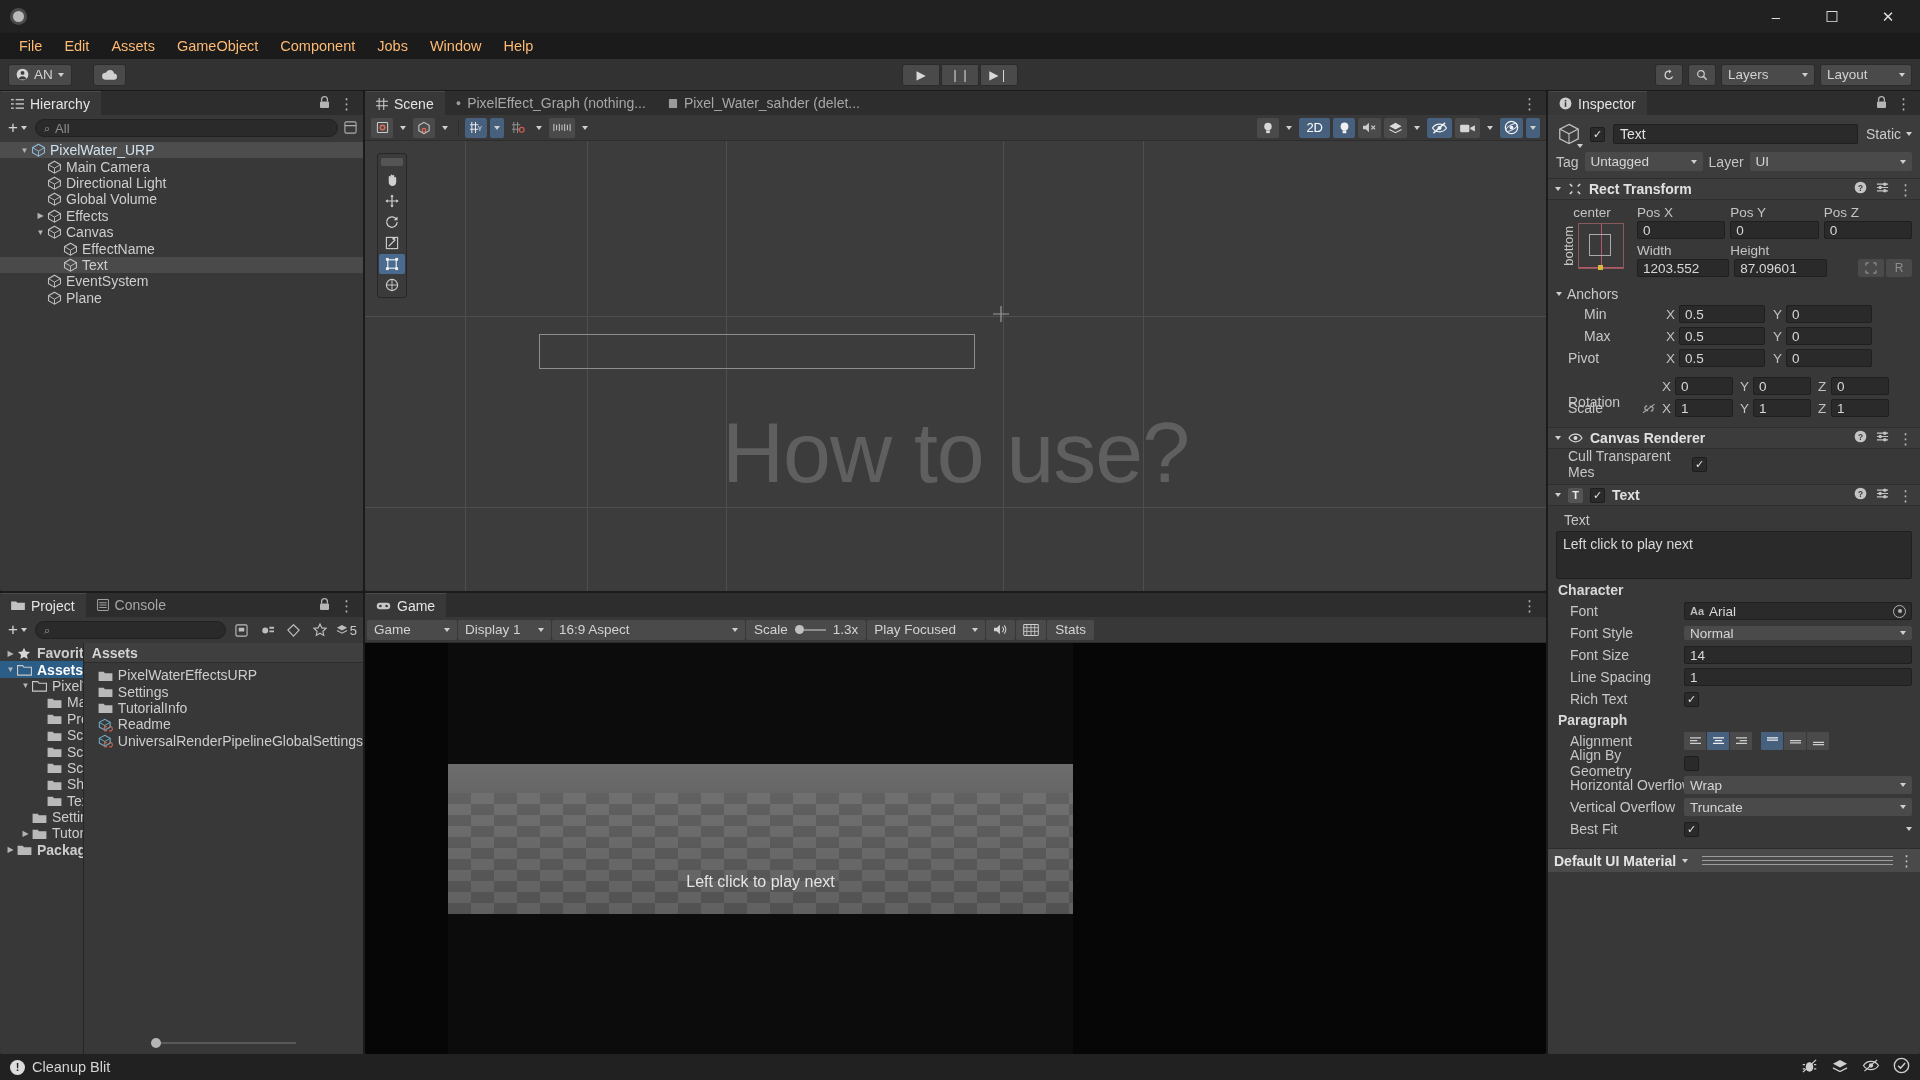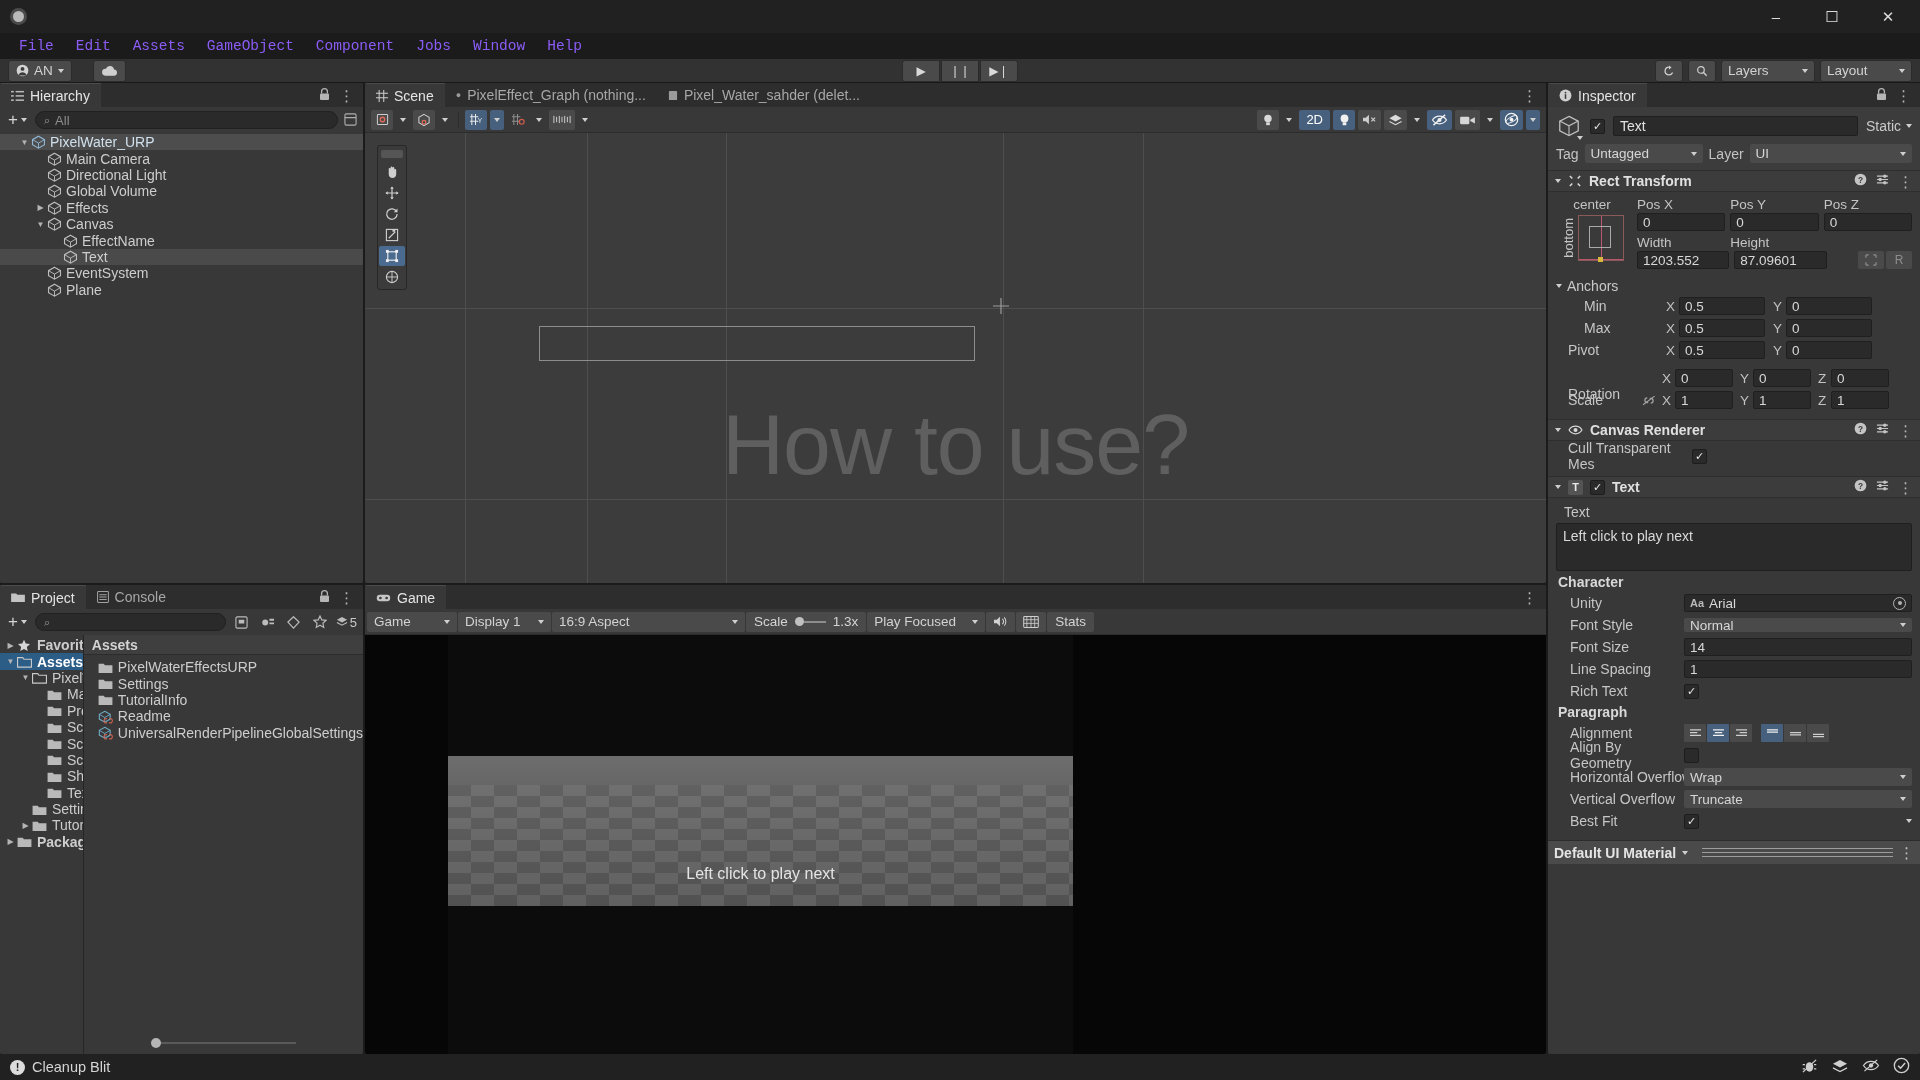--- a/index.html
+++ b/index.html
@@ -11,24 +11,24 @@
   
   .titlebar { height:33px; background:#212121; display:flex; align-items:center; padding:0 4px 0 10px; flex:none; }
   .title-icon { width:17px; height:17px; border-radius:50%; background:#4a4a4a; position:relative; margin-right:10px; flex:none;}
   .title-icon:before{content:"";position:absolute;inset:3px;border-radius:50%;background:#b9b9b9;}
   .title-text { font-size:15px; color:#d8d8d8; white-space:nowrap; }
   .win-btns { margin-left:auto; display:flex; height:33px; }
   .win-btn { width:56px; height:33px; display:flex; align-items:center; justify-content:center; color:#ddd; font-size:15px; }
 
   
   .menubar { height:26px; background:#1b1b1b; display:flex; align-items:center; padding-left:8px; flex:none; }
-  .menu-item { padding:3px 11px; font-size:14.5px; color:#8b5cf6; border-radius:2px;font-family:Liberation Mono, monospace; }
+  .menu-item { padding:3px 11px; font-size:14.5px; color:#fdba74; border-radius:2px; }
 
   
-  .toolbar { height:24px; background:#323232; display:flex; align-items:center; padding:0 8px; flex:none; gap:21px; border-bottom:1px solid #191919;}
+  .toolbar { height:32px; background:#323232; display:flex; align-items:center; padding:0 8px; flex:none; gap:21px; border-bottom:1px solid #191919;}
   .tb-btn { height:22px; background:#4a4a4a; border:1px solid #2b2b2b; border-radius:3px; display:flex; align-items:center; gap:5px; padding:0 7px; color:#d2d2d2; font-size:13.5px;}
   .tb-center { position:absolute; left:50%; transform:translateX(-50%); display:flex; gap:2px; }
   .play-group { display:flex; gap:1px; }
   .play-btn { width:38px; height:22px; background:#4a4a4a; border:1px solid #2b2b2b; display:flex; align-items:center; justify-content:center; color:#d9d9d9; font-size:12px;}
   .play-btn:first-child{border-radius:3px 0 0 3px;}
   .play-btn:last-child{border-radius:0 3px 3px 0;}
   .toolbar-right { margin-left:auto; display:flex; align-items:center; gap:5px; }
   .tb-dd { height:22px; background:#4a4a4a; border:1px solid #2b2b2b; border-radius:3px; display:flex; align-items:center; padding:0 6px; gap:14px; color:#d2d2d2; font-size:13.5px;}
   .caret { width:0;height:0;border-left:4px solid transparent;border-right:4px solid transparent;border-top:5px solid #cfcfcf; }
   .caret.sm{border-left-width:3.5px;border-right-width:3.5px;border-top-width:4.5px;}
@@ -1067,21 +1067,21 @@
               </span>
               <span class="kebab">⋮</span>
             </span>
           </div>
           <div class="insp-sec">
             <div style="font-size:14px;color:#c6c6c6;margin:1px 0 3px 8px;">Text</div>
             <div class="txtarea">Left click to play next</div>
 
             <div class="sec-label">Character</div>
             <div class="f-row">
-              <span class="lbl" style="width:128px;padding-left:14px;">Unity</span>
+              <span class="lbl" style="width:128px;padding-left:14px;">Font</span>
               <div class="numfield" style="flex:1;gap:5px;">
                 <span style="font-size:11px;font-weight:bold;color:#b9b9b9;">Aa</span>
                 <span>Arial</span>
                 <span style="margin-left:auto;width:13px;height:13px;border-radius:50%;border:1.4px solid #b4b4b4;display:flex;align-items:center;justify-content:center;">
                     <span style="width:4px;height:4px;border-radius:50%;background:#b4b4b4;display:block;"></span>
                   </span>
               </div>
             </div>
             <div class="f-row">
               <span class="lbl" style="width:128px;padding-left:14px;">Font Style</span>

